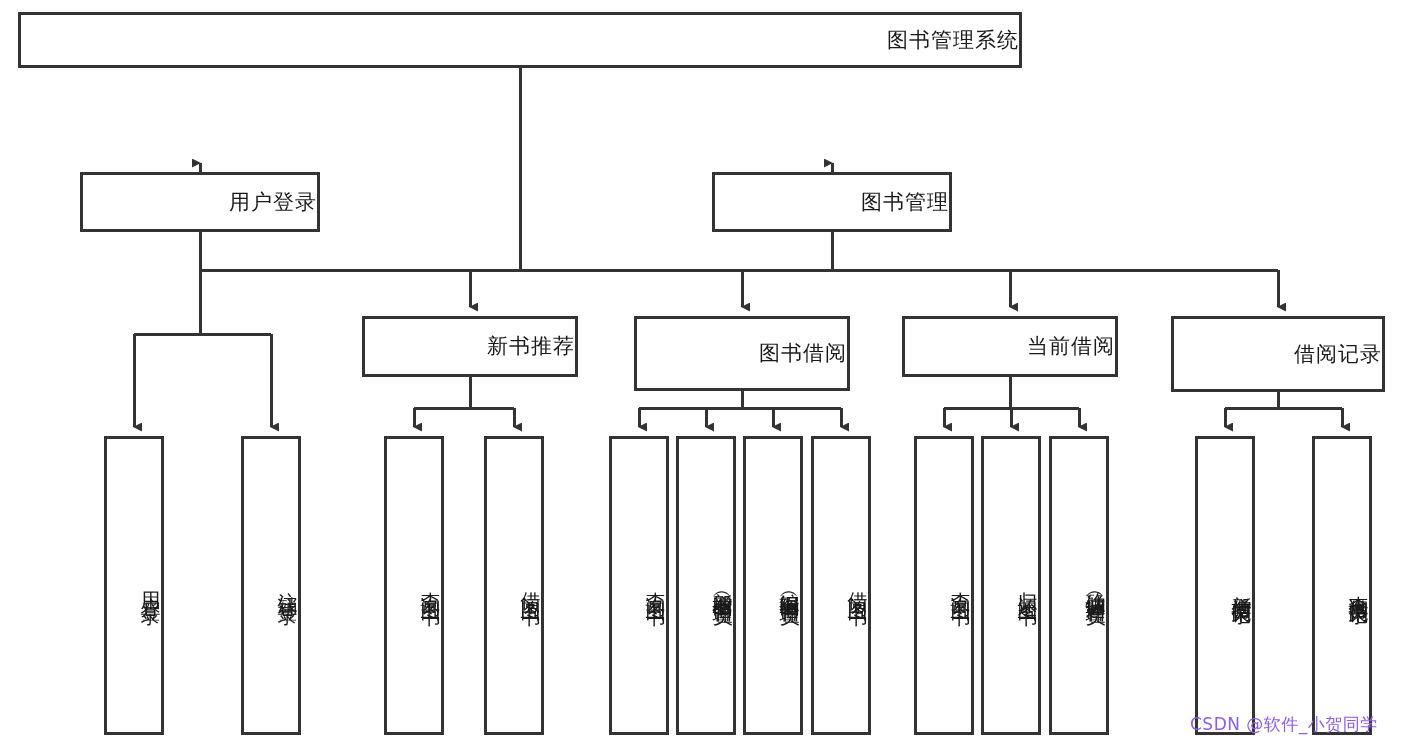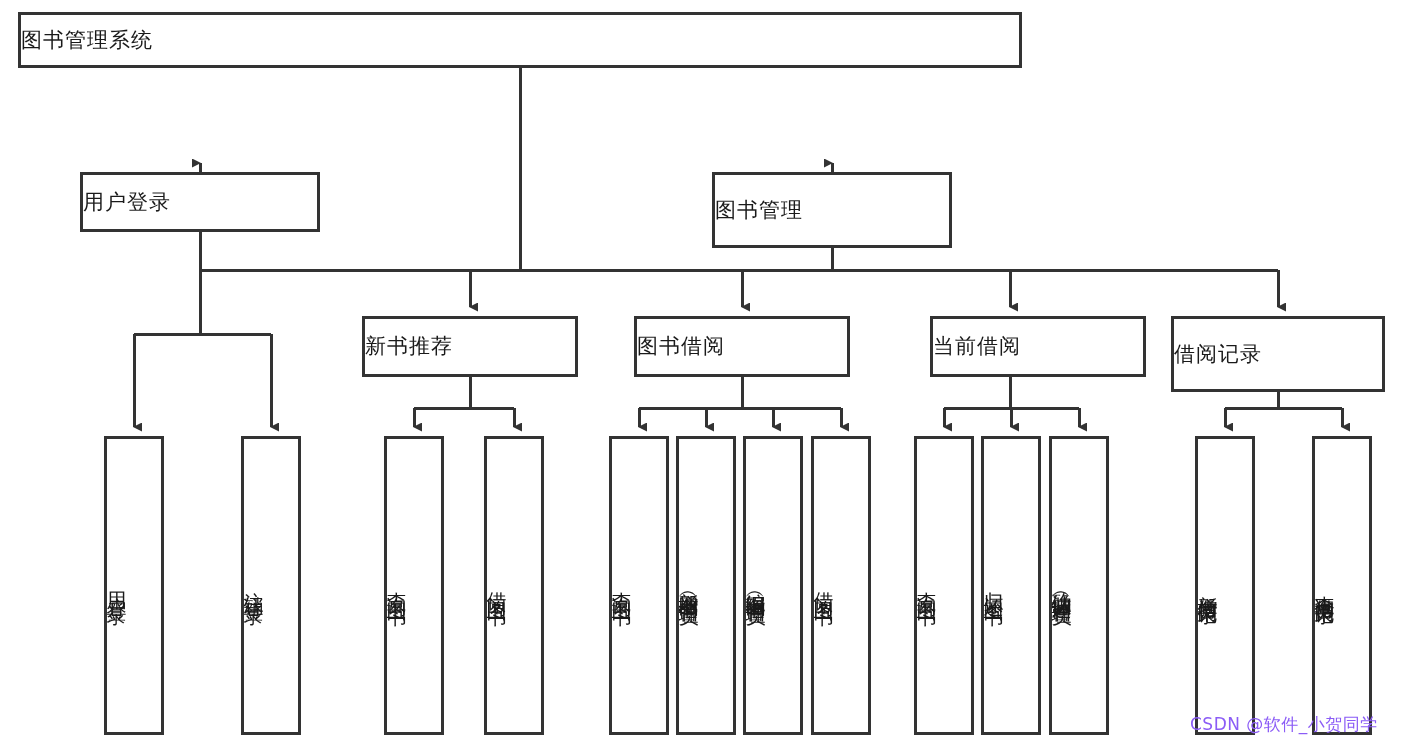--- a/index.html
+++ b/index.html
@@ -30,21 +30,21 @@
     height: 747px;
     display: block;
   }
   .node-box {
     position: absolute;
     box-sizing: border-box;
     background: #ffffff;
     border: 3px solid #333333;
     display: flex;
     align-items: center;
-    justify-content: flex-start;
+    justify-content: flex-end;
     overflow: hidden;
   }
   .node-label {
     color: #1a1a1a;
     text-align: center;
     line-height: 1.05;
     white-space: nowrap;
   }
   
   .node-h .node-label {
@@ -140,31 +140,31 @@
     </g>
   </svg>
 
   <div class="node-box node-root node-h" style="left:18px; top:12px; width:1004px; height:56px;">
     <span class="node-label">图书管理系统</span>
   </div>
 
   <div class="node-box node-h" style="left:80px; top:172px; width:240px; height:60px;">
     <span class="node-label">用户登录</span>
   </div>
-  <div class="node-box node-h" style="left:712px; top:172px; width:240px; height:76px;">
+  <div class="node-box node-h" style="left:712px; top:172px; width:240px; height:60px;">
     <span class="node-label">图书管理</span>
   </div>
 
   <div class="node-box node-h" style="left:362px; top:316px; width:216px; height:61px;font-family:Liberation Serif, serif;">
     <span class="node-label">新书推荐</span>
   </div>
-  <div class="node-box node-h" style="left:634px; top:316px; width:216px; height:61px;">
+  <div class="node-box node-h" style="left:634px; top:316px; width:216px; height:75px;">
     <span class="node-label">图书借阅</span>
   </div>
-  <div class="node-box node-h" style="left:902px; top:316px; width:216px; height:61px;margin-left:28px;">
+  <div class="node-box node-h" style="left:902px; top:316px; width:216px; height:61px;">
     <span class="node-label">当前借阅</span>
   </div>
   <div class="node-box node-h" style="left:1171px; top:316px; width:214px; height:76px;">
     <span class="node-label">借阅记录</span>
   </div>
 
   <div class="node-box node-v" style="left:104px; top:436px; width:60px; height:299px;">
     <span class="node-label">用户登录</span>
   </div>
   <div class="node-box node-v" style="left:241px; top:436px; width:60px; height:299px;">

